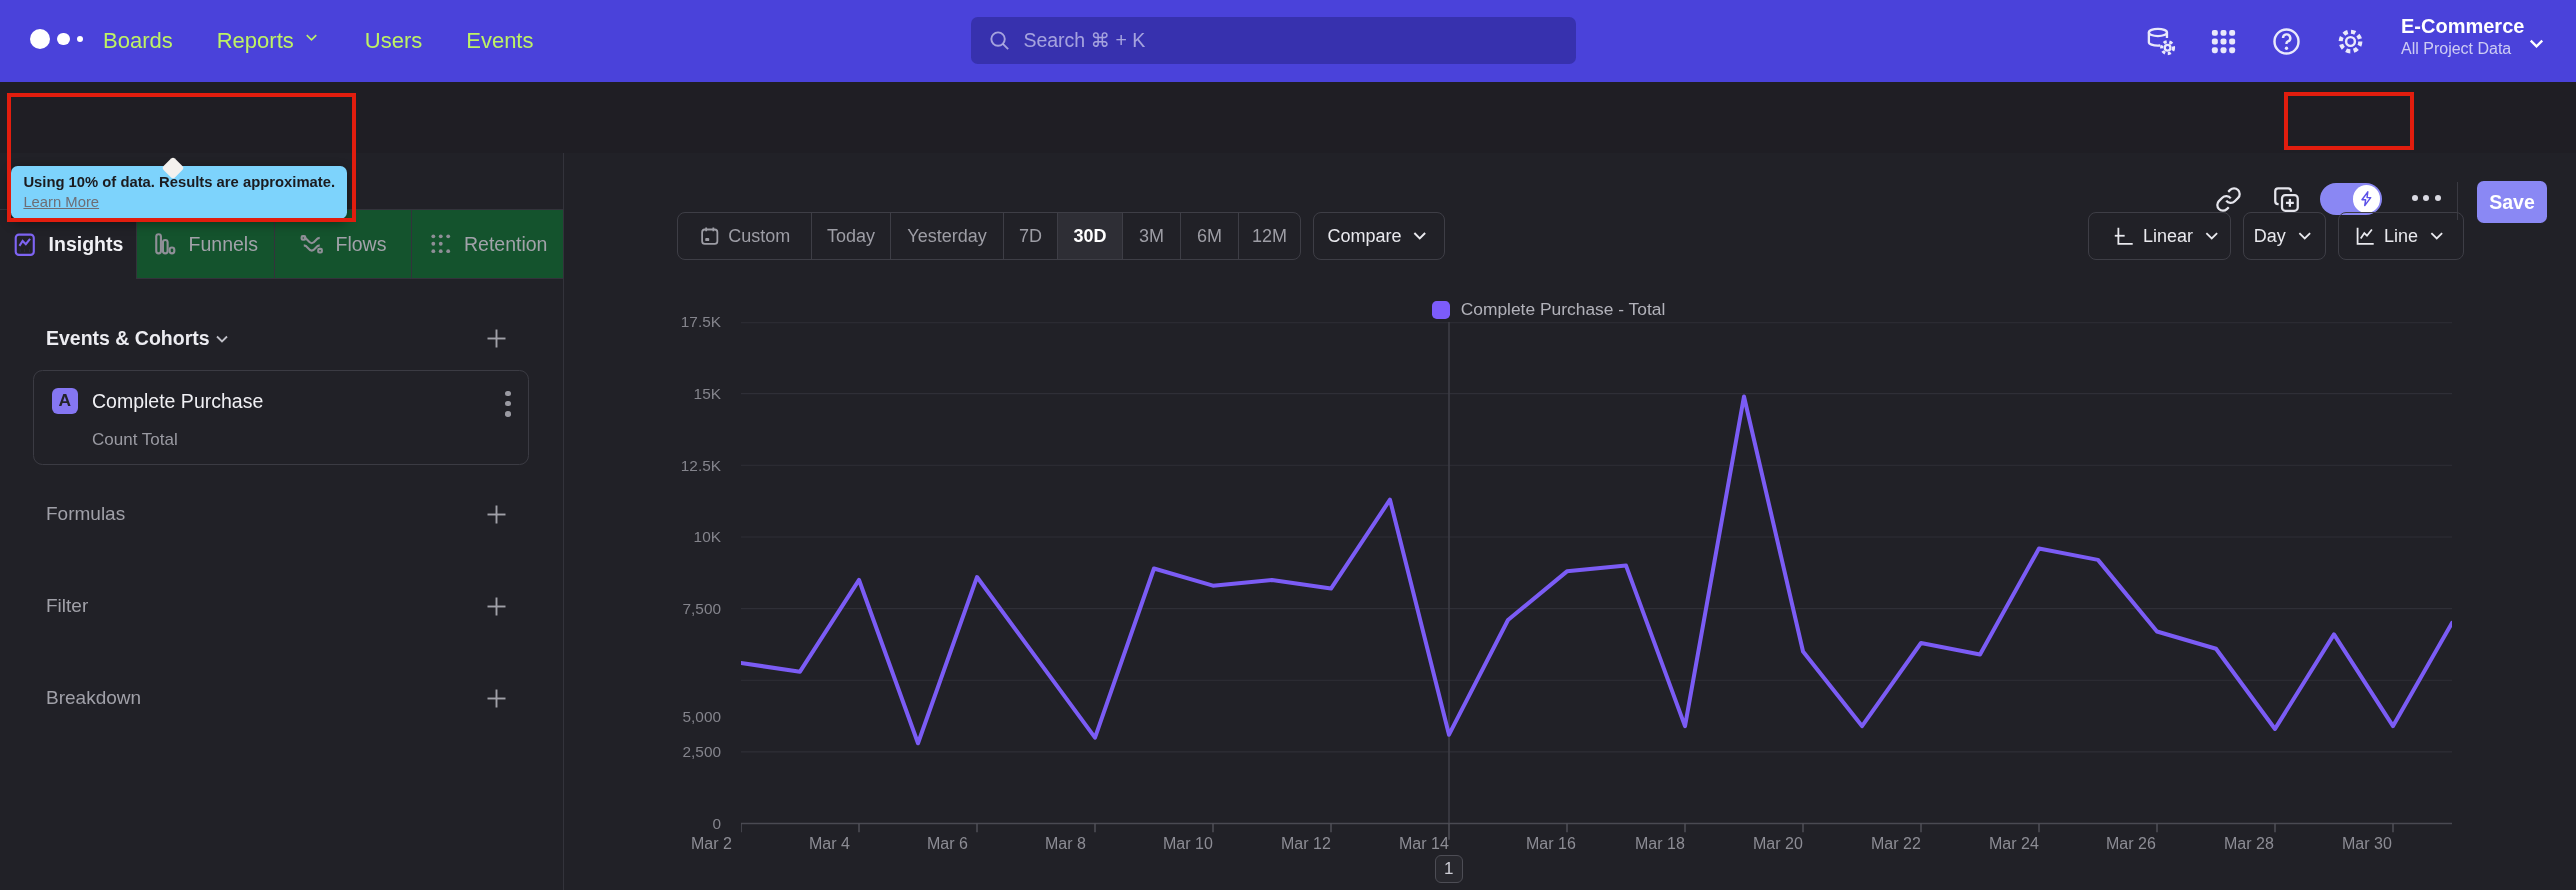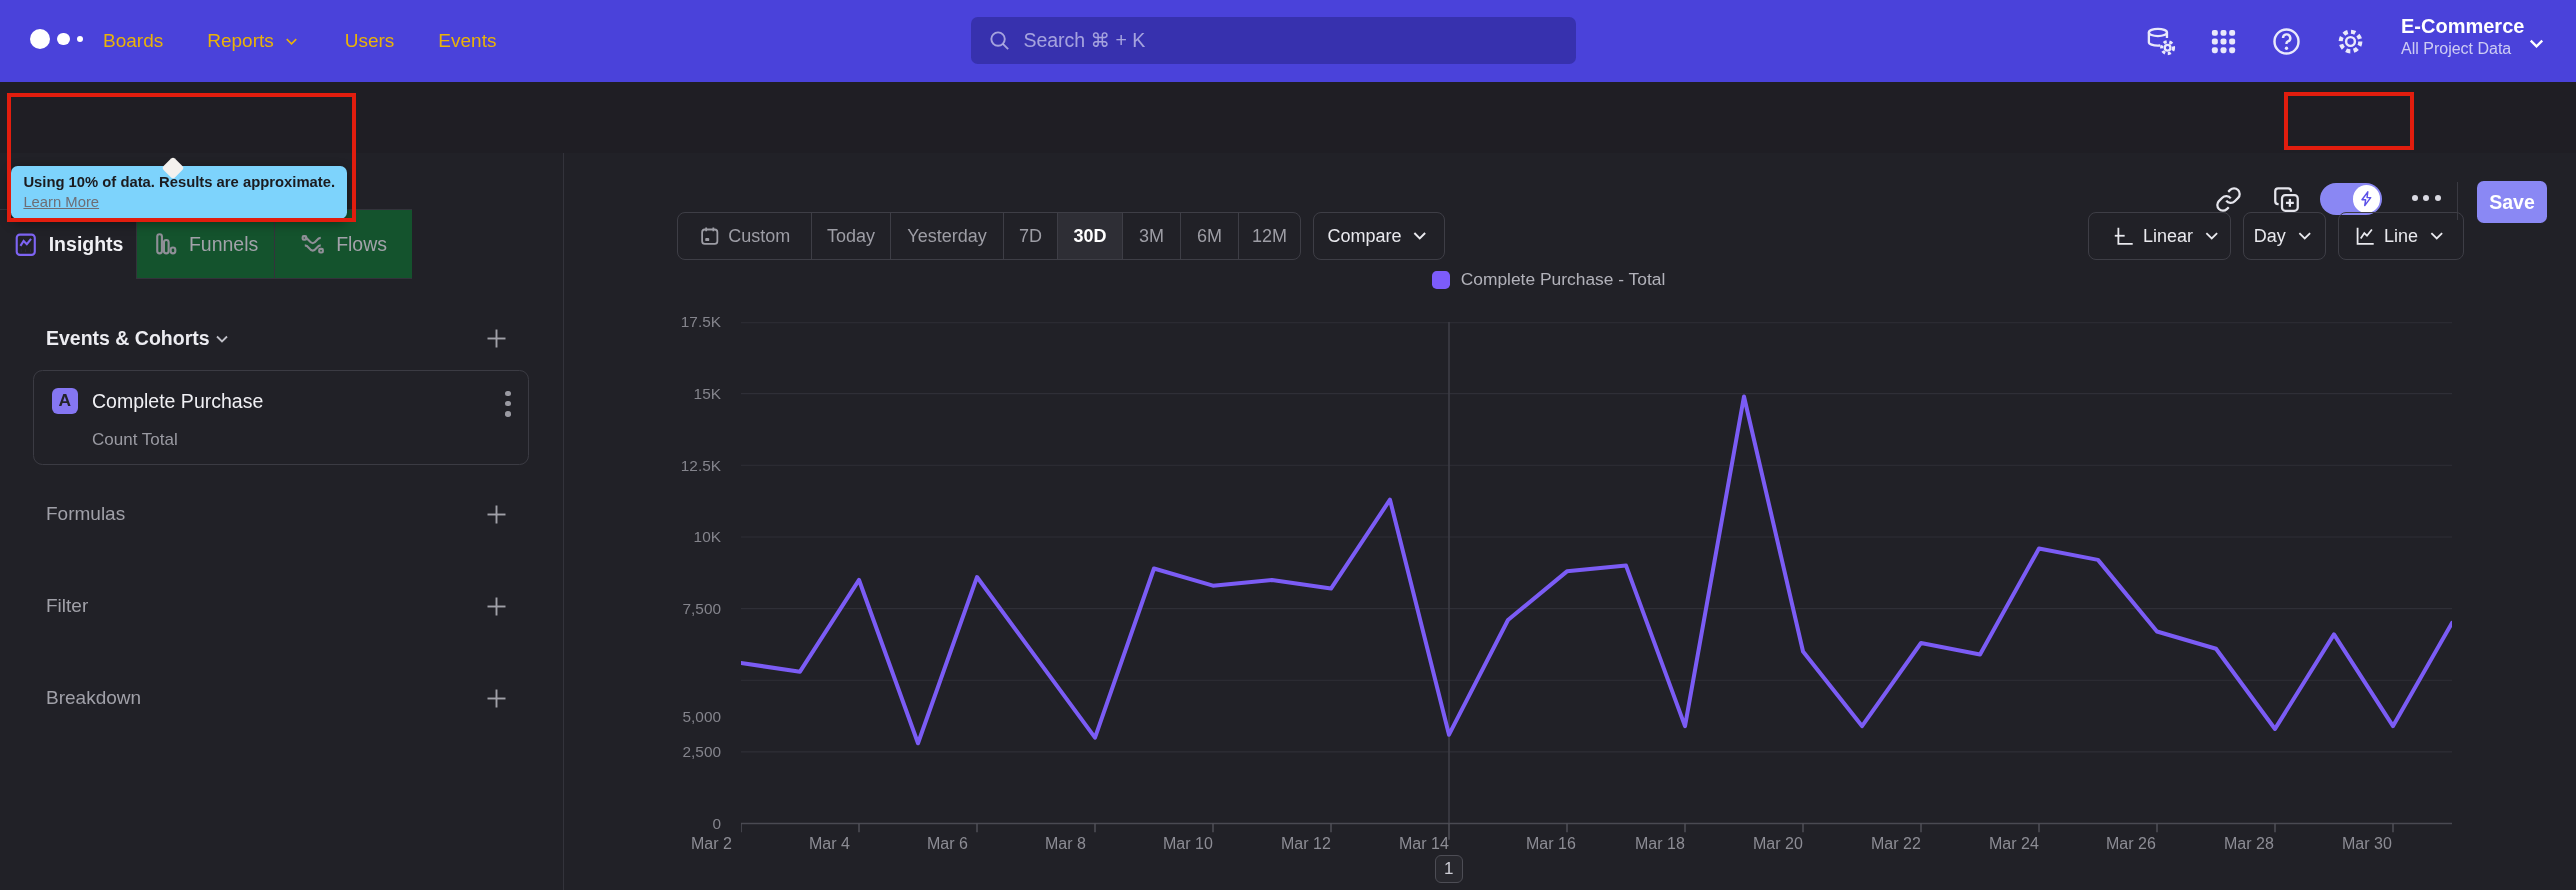--- a/index.html
+++ b/index.html
@@ -7,21 +7,21 @@
   .screen{position:relative;width:2576px;height:890px;background:#212127;overflow:hidden;
           font-family:"Liberation Sans",sans-serif;color:#ececf1;-webkit-font-smoothing:antialiased}
   svg{display:block}
   
   .topnav{position:absolute;left:0;top:0;width:100%;height:82px;background:#4a42da}
   .logo{position:absolute;left:29.5px;top:29px;display:flex;align-items:center;gap:7.4px}
   .logo .d1{width:20px;height:20px;border-radius:50%;background:#fff}
   .logo .d2{width:12.7px;height:12.7px;border-radius:50%;background:#fff}
   .logo .d3{width:6px;height:6px;border-radius:50%;background:#fff}
   #nav-items{position:absolute;left:103px;top:0;height:82px;display:flex;align-items:center;gap:44px}
-  .nav-item{display:flex;align-items:center;gap:8px;font-size:19px;color:#eab308;white-space:nowrap;cursor:pointer}
+  .nav-item{display:flex;gap:8px;font-size:22px;color:#bef264;white-space:nowrap;cursor:pointer}
   .nav-item svg{width:19px;height:19px}
   .nav-search{position:absolute;left:971px;top:17.4px;width:605px;height:47px;background:rgba(8,6,60,.28);
               border-radius:6.7px;display:flex;align-items:center;gap:12px;padding:0 17.4px;
               font-size:19.5px;color:rgba(233,233,252,.62)}
   .nav-search svg{width:23px;height:23px;color:rgba(233,233,252,.62)}
   .nav-icon{position:absolute;top:25.5px;width:31px;height:31px;color:#e9e9fb;cursor:pointer}
   .project{position:absolute;left:2401px;top:14.8px;cursor:pointer}
   .project-name{font-size:20px;font-weight:700;color:#fff;white-space:nowrap}
   .project-scope{font-size:16px;color:rgba(228,228,248,.85);margin-top:2.7px;white-space:nowrap}
   .project-chevron{position:absolute;left:2525px;top:32px;width:23px;height:23px;color:#fff}
@@ -77,21 +77,21 @@
   .ranges{position:absolute;left:113px;top:59px;height:48px;display:flex;border:1.3px solid #3e3e46;border-radius:8px;overflow:hidden}
   .range{display:flex;align-items:center;justify-content:center;gap:8px;font-size:18px;color:#9d9da5;
          border-left:1.3px solid #3e3e46;cursor:pointer;white-space:nowrap}
   .range:first-child{border-left:none}
   .range.active{background:#2e2e35;color:#fff;font-weight:600}
   .range svg{width:21.5px;height:21.5px}
   .pill-btn{position:absolute;top:59px;height:48px;display:flex;align-items:center;justify-content:center;gap:8px;
             border:1.3px solid #3e3e46;border-radius:8px;font-size:18px;color:#e9e9ee;background:transparent;
             font-family:inherit;cursor:pointer;white-space:nowrap}
   .pill-btn svg{width:21.5px;height:21.5px}
-  .legend{position:absolute;left:868px;top:116px;display:flex;align-items:center;gap:10.7px;cursor:pointer}
+  .legend{position:absolute;left:868px;top:146px;display:flex;align-items:center;gap:10.7px;cursor:pointer}
   .legend .swatch{width:18px;height:18px;border-radius:4.7px}
   .legend .lbl{font-size:17.4px;color:#b2b2ba;white-space:nowrap}
   #plot{position:absolute;left:177px;top:169px;width:1711px;height:523px;cursor:crosshair}
   .yl{position:absolute;left:23px;width:134px;text-align:right;font-size:15.4px;color:#84848c}
   .xl{position:absolute;width:101px;text-align:left;font-size:16px;color:#8c8c94;top:682px;white-space:nowrap}
   #anno-badge{position:absolute;left:871px;top:702px;width:27.5px;height:27.5px;background:#28282e;
               border:1.3px solid #4d4d55;border-radius:6px;color:#cdcdd5;font-size:17px;
               display:flex;align-items:center;justify-content:center;cursor:pointer}
 </style>
 </head>
@@ -247,20 +247,37 @@
         <div class="tab" style="width: 138px;">
           <span>
             <svg viewBox="0 0 24 24" fill="none" stroke="currentColor" stroke-width="2">
               <path d="M4.5 6.5c4 0 4 5 7.5 5s3.5-5 7.5-5"></path>
               <path d="M4.5 13.5c4 0 4 5 7.5 5s3.5-5 7.5-5"></path>
               <rect x="2.5" y="4.8" width="3.4" height="3.4" rx="1"></rect>
               <rect x="18.1" y="16.8" width="3.4" height="3.4" rx="1"></rect>
             </svg>
           </span>
           <span>Flows</span>
+        </div>
+        <div class="tab" style="width: 152px;">
+          <span>
+            <svg viewBox="0 0 24 24" fill="none" stroke="currentColor" stroke-width="2">
+              <g fill="currentColor" stroke="none">
+                <circle cx="5" cy="5" r="1.8"></circle>
+                <circle cx="12" cy="5" r="1.8"></circle>
+                <circle cx="19" cy="5" r="1.8"></circle>
+                <circle cx="5" cy="12" r="1.8"></circle>
+                <circle cx="12" cy="12" r="1.8"></circle>
+                <circle cx="5" cy="19" r="1.8"></circle>
+                <circle cx="12" cy="19" r="1.8"></circle>
+                <circle cx="19" cy="19" r="1.8"></circle>
+              </g>
+            </svg>
+          </span>
+          <span>Retention</span>
         </div>
       </div>
 
     <div class="sec-label" id="events-header">
       <span>Events &amp; Cohorts</span>
       <svg viewBox="0 0 24 24" fill="none" stroke="currentColor" stroke-width="2.2">
           <polyline points="6 9 12 15 18 9"></polyline>
         </svg>
     </div>
     <span class="sec-plus" style="top:172px">

